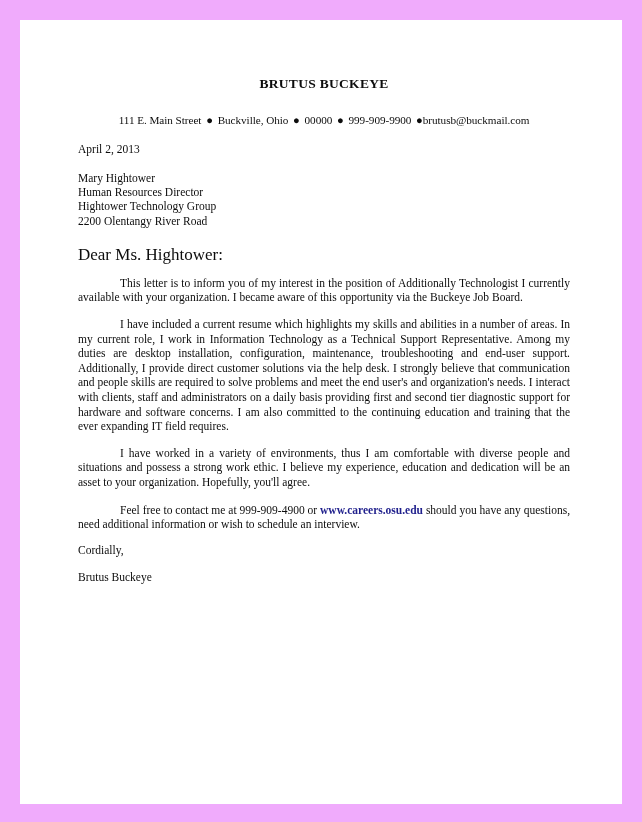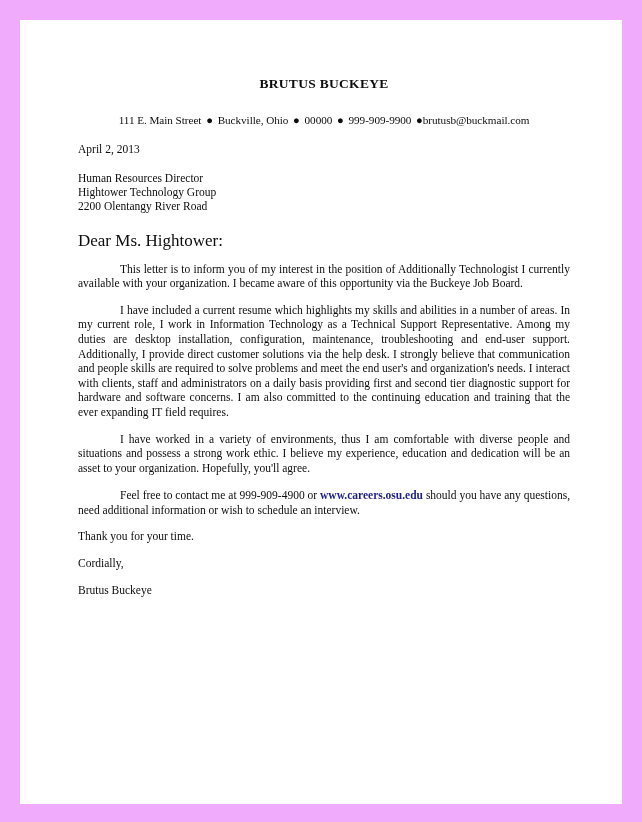--- a/index.html
+++ b/index.html
@@ -128,34 +128,34 @@
         <span class="sep">●</span>
         <span>00000</span>
         <span class="sep">●</span>
         <span>999-909-9900</span>
         <span class="sep-tight">●</span><span>brutusb@buckmail.com</span>
       </div>
 
       <div class="date-line">April 2, 2013</div>
 
       <div class="address-block">
+        <div>Mary Hightower</div>
         <div>Human Resources Director</div>
         <div>Hightower Technology Group</div>
         <div>2200 Olentangy River Road</div>
       </div>
 
       <div class="salutation">Dear Ms. Hightower:</div>
 
       <p class="para">This letter is to inform you of my interest in the position of Additionally Technologist I currently available with your organization.   I became aware of this opportunity via the Buckeye Job Board.</p>
 
       <p class="para">I have included a current resume which highlights my skills and abilities in a number of areas.  In my current role, I work in Information Technology as a Technical Support Representative. Among my duties are desktop installation, configuration, maintenance, troubleshooting and end-user support. Additionally, I provide direct customer solutions via the help desk. I strongly believe that communication and people skills are required to solve problems and meet the end user's and organization's needs. I interact with clients, staff and administrators on a daily basis providing first and second tier diagnostic support for hardware and software concerns. I am also committed to the continuing education and training that the ever expanding IT field requires.</p>
 
       <p class="para last-group">I have worked in a variety of environments, thus I am comfortable with diverse people and situations and possess a strong work ethic. I believe my experience, education and dedication will be an asset to your organization.  Hopefully, you'll agree.</p>
 
       <p class="para"><span>Feel free to contact me at 999-909-4900 or </span><a class="link" href="#">www.careers.osu.edu</a><span> should you have any questions, need additional information or wish to schedule an interview.</span></p>
 
-      <div class="closing-line">Thank you for your time.</div>
       <div class="closing-line tight">Cordially,</div>
       <div class="closing-line final">Brutus Buckeye</div>
 
     </div>
   </div>
 </div>
 
 </body></html>

